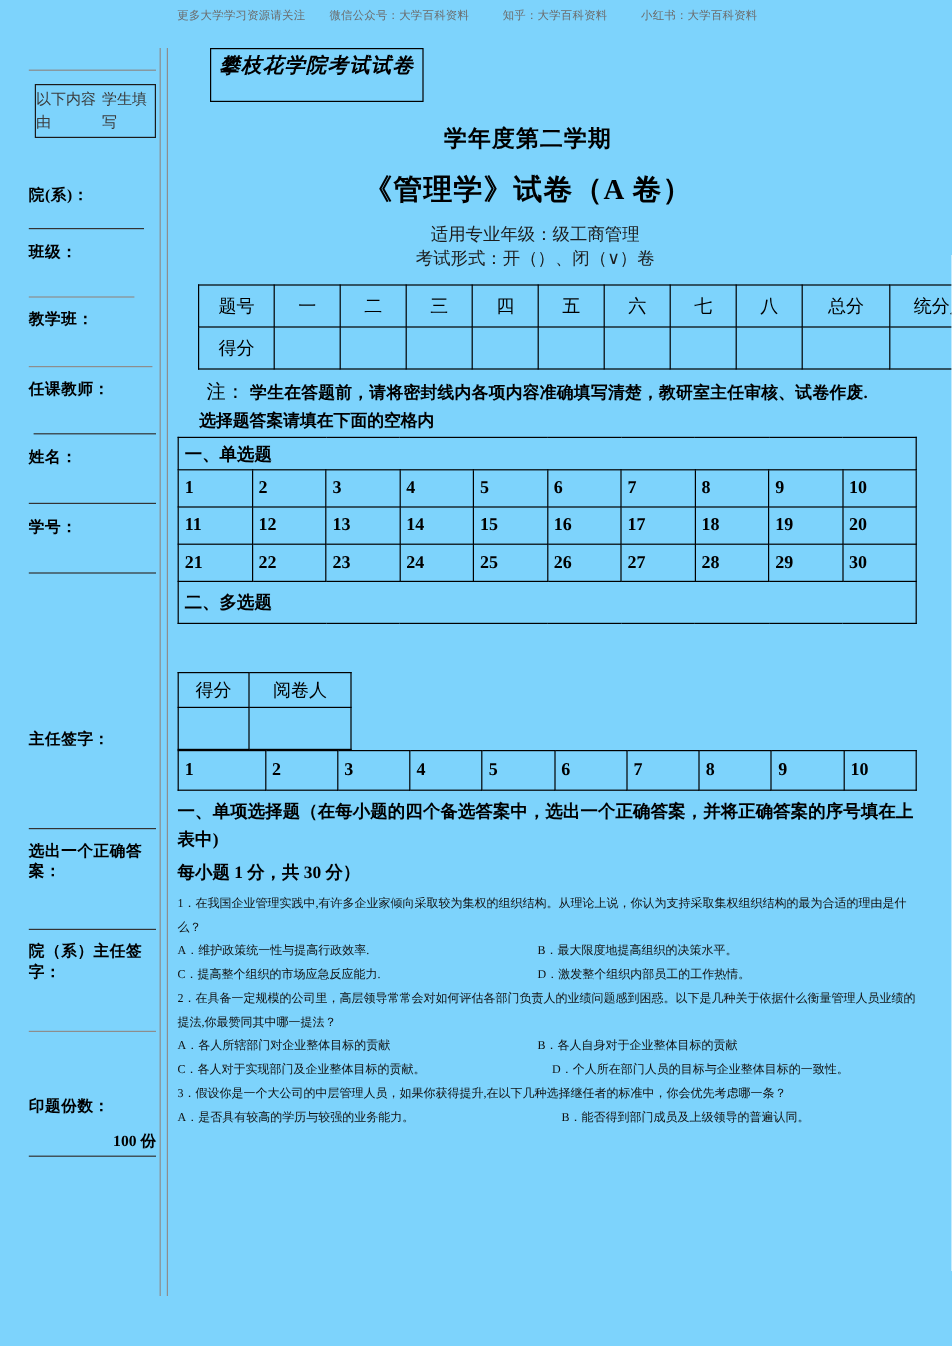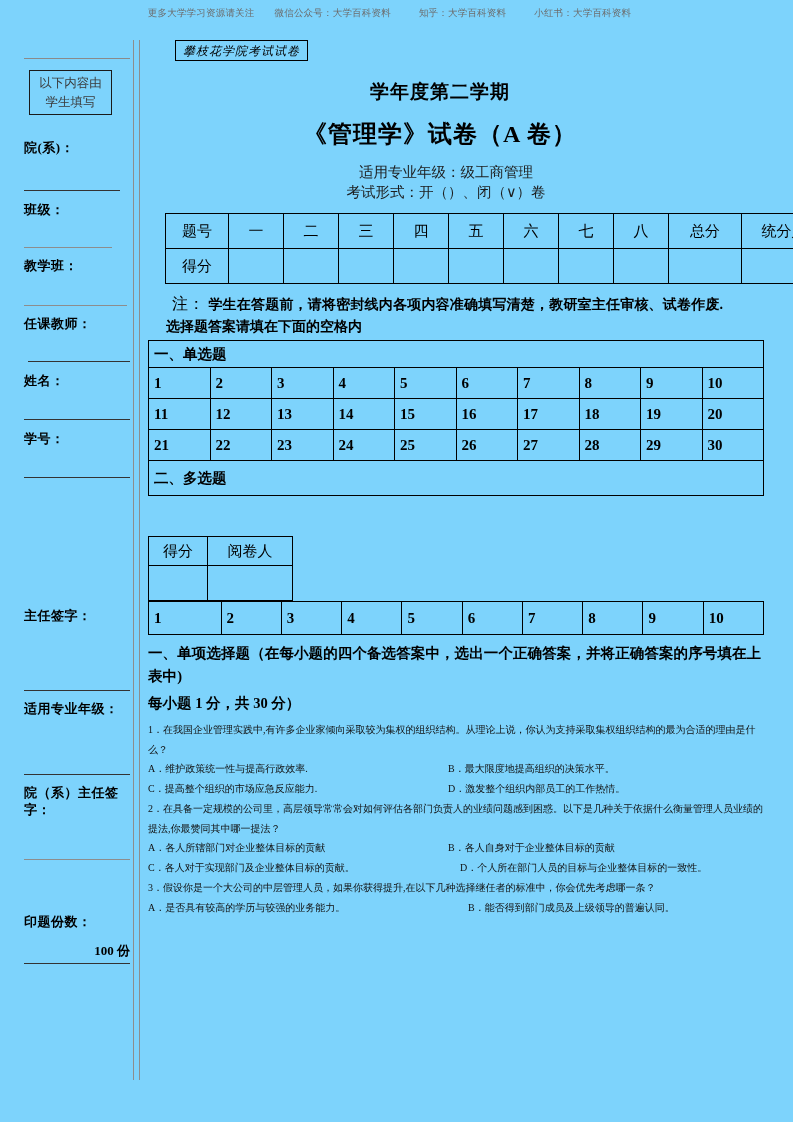--- a/index.html
+++ b/index.html
@@ -42,26 +42,25 @@
     top: 58px;
     width: 106px;
     height: 1008px;
     border-top: 1px solid #8a8a8a;
     box-sizing: border-box;
   }
   .seal-box {
     position: absolute;
     left: 5px;
     top: 11px;
-    width: 83px;
+    width: 101px;
     height: 45px;
     border: 1.6px solid #1a1a1a;
     box-sizing: border-box;
     display: flex;
-    flex-direction: column;
     align-items: center;
     justify-content: center;
     font-size: 12.5px;
     line-height: 19px;
     color: #3a3a3a;
     font-family: "Liberation Serif", "DejaVu Serif", serif;
   }
   .seal-field {
     position: absolute;
     left: 0;
@@ -101,24 +100,24 @@
   .main {
     position: absolute;
     left: 148px;
     top: 40px;
     width: 624px;
   }
 
   .title-stamp {
     display: inline-block;
     border: 1.6px solid #000;
-    padding: 2px 7px 0 7px;
+    padding: 2px 7px 18px 7px;
     margin-left: 27px;
-    font-size: 12px;
-    font-weight: normal;
+    font-size: 17px;
+    font-weight: bold;
     font-style: italic;
     letter-spacing: 1px;
     font-family: "Liberation Serif", "DejaVu Serif", serif;
   }
 
   .term-line {
     text-align: center;
     font-size: 19px;
     font-weight: bold;
     margin-top: 18px;
@@ -254,21 +253,21 @@
   <div class="watermark">
     <span>更多大学学习资源请关注</span><span>微信公众号：大学百科资料</span><span>知乎：大学百科资料</span><span>小红书：大学百科资料</span>
   </div>
 
   <div class="seal-col">
     <div class="seal-box">
       <span>以下内容由</span>
       <span>学生填写</span>
     </div>
 
-    <div class="seal-field" style="top:80px;">
+    <div class="seal-field" style="top:95px;">
         <span class="lbl">院(系)：</span>
       </div>
     <div class="seal-rule" style="top:131px; width:96px;"></div>
 
     <div class="seal-field" style="top:142px;">
         <span class="lbl">班级：</span>
       </div>
     <div class="seal-rule" style="top:188px; width:88px; border-top-color:#8d8d8d;"></div>
 
     <div class="seal-field" style="top:198px;">
@@ -290,21 +289,21 @@
         <span class="lbl">学号：</span>
       </div>
     <div class="seal-rule" style="top:418px; width:106px;"></div>
 
     <div class="seal-field" style="top:548px;">
         <span class="lbl">主任签字：</span>
       </div>
     <div class="seal-rule" style="top:631px; width:106px;"></div>
 
     <div class="seal-field" style="top:641px;">
-        <span class="lbl">适用专业年级：</span>
+        <span class="lbl">选出一个正确答案：</span>
       </div>
     <div class="seal-rule" style="top:715px; width:106px;"></div>
 
     <div class="seal-field" style="top:725px;">
         <span class="lbl">院（系）主任签字：</span>
       </div>
     <div class="seal-rule" style="top:800px; width:106px; border-top-color:#8d8d8d;"></div>
 
     <div class="seal-field" style="top:854px;">
         <span class="lbl">印题份数：</span>

